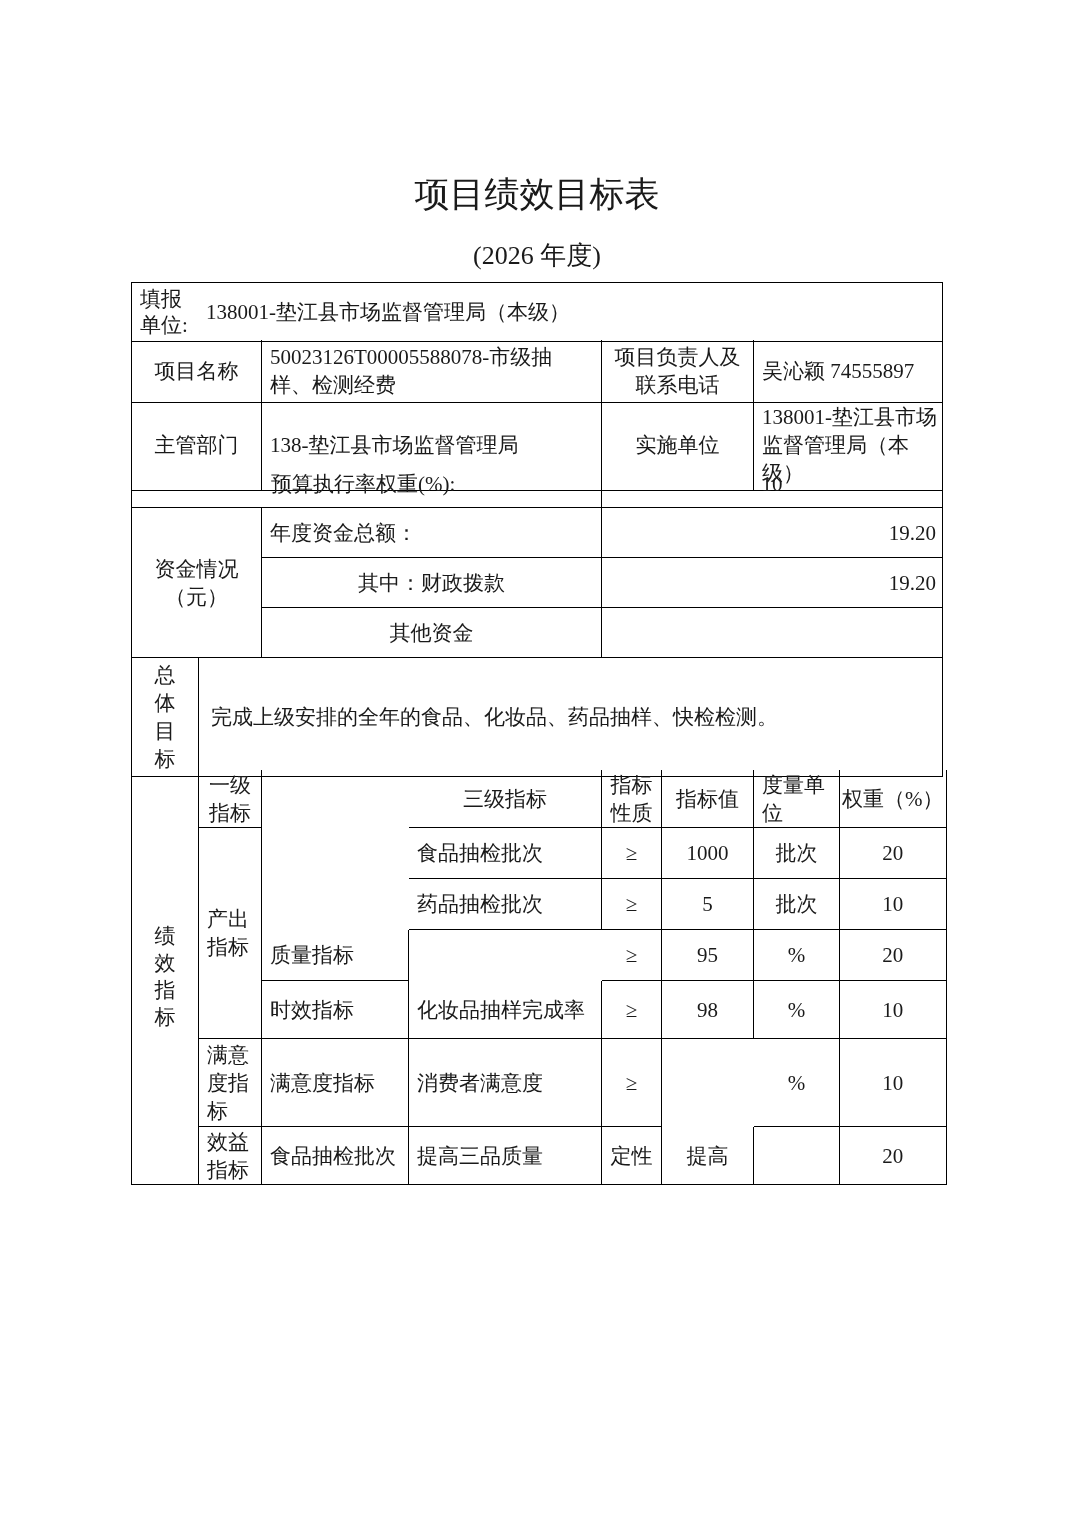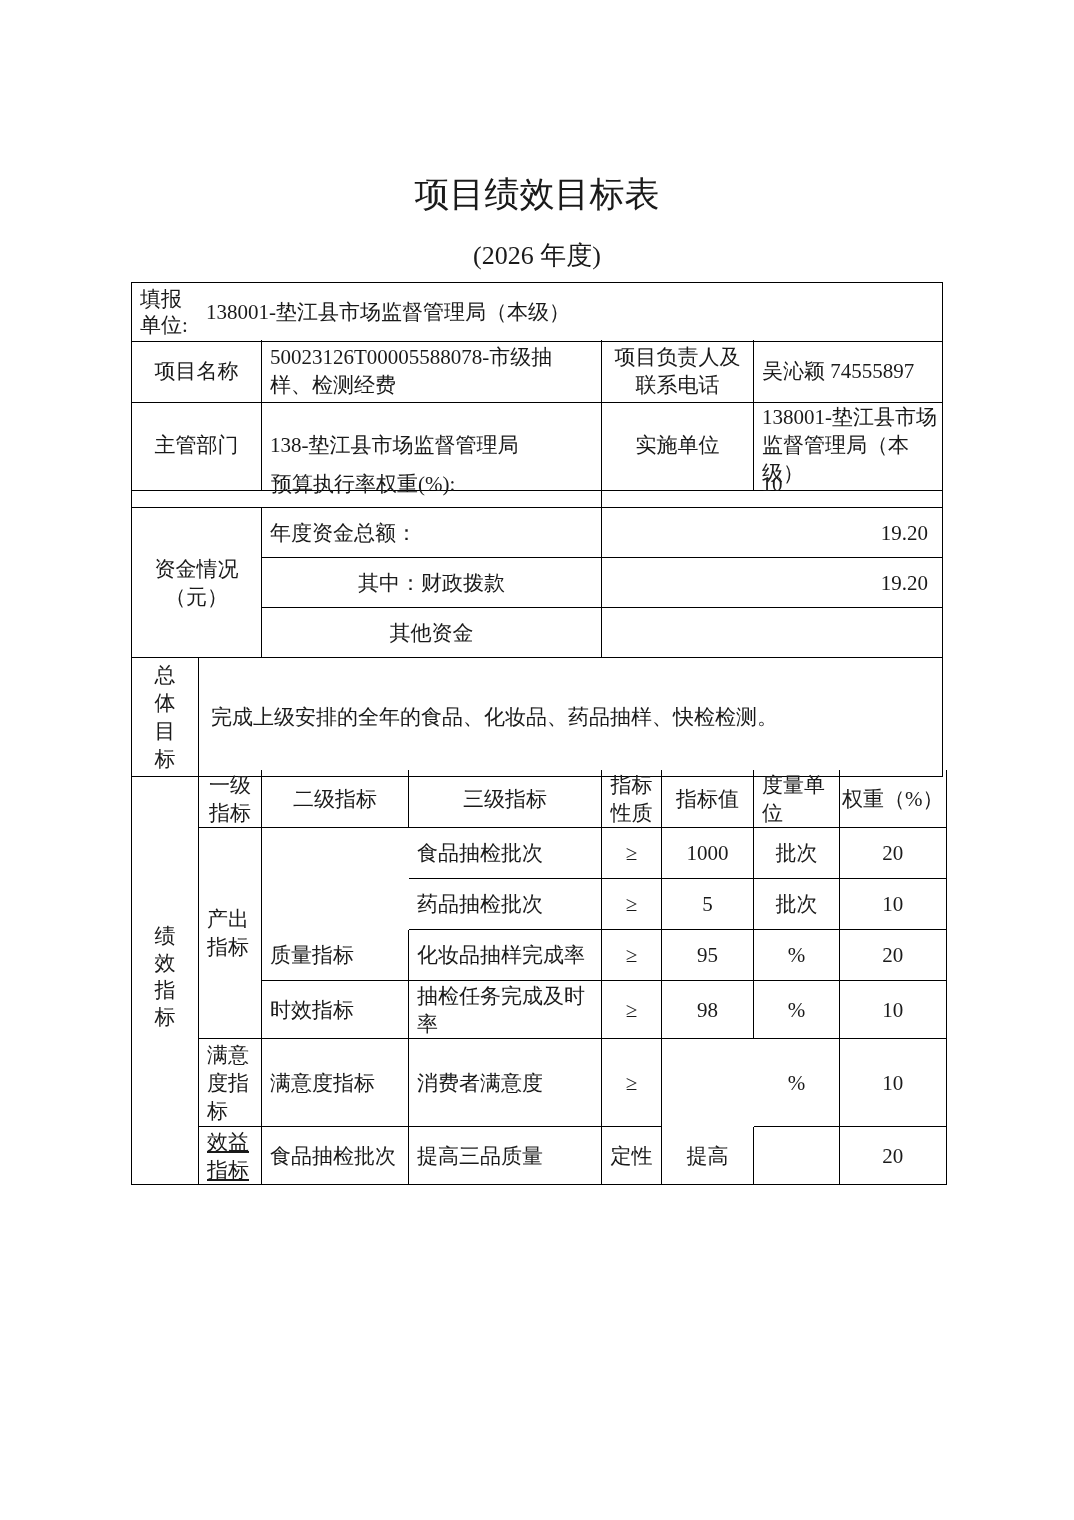--- a/index.html
+++ b/index.html
@@ -17,21 +17,21 @@
   .tbl {
     width:812px; margin:13px 0 0 131px;
     border-top:1.5px solid #000; border-left:1.5px solid #000;
   }
   .cell {
     border-right:1.5px solid #000; border-bottom:1.5px solid #000;
     display:flex; align-items:center;
     padding:3px 8px; word-break:break-all;
   }
   .c { justify-content:center; text-align:center; }
-  .r { justify-content:flex-end; text-align:right; padding-right:14px; }
+  .r { justify-content:flex-end; text-align:right; padding-right:6px; }
 
   .rowA { display:grid; }
   .row-unit      { grid-template-columns:1fr; height:57px; }
   .row-4col      { grid-template-columns:130px 340px 152px 1fr; height:60px; }
   .row-budget    { grid-template-columns:470px 1fr; height:48px; }
   .row-funding   { grid-template-columns:130px 340px 1fr; grid-template-rows:50px 50px 50px; }
   .row-goal      { grid-template-columns:67px 1fr; height:112px; }
 
   .unit-label { width:58px; line-height:26px; flex:none; }
   .budget-label { padding-left:139px; }
@@ -141,23 +141,20 @@
 
     <div class="ind">
 
       <div class="cell c" style="grid-area:1/1/8/2;">
         <span class="vtext vt-group">绩效指标</span>
       </div>
 
       <div class="cell c" style="grid-area:1/2/2/3;">
         <span class="narrow-wrap">一级指标</span>
       </div>
-      <div class="cell c" style="grid-area:1/3/2/4;">
-        <span>二级指标</span>
-      </div>
       <div class="cell c" style="grid-area:1/4/2/5;">
         <span>三级指标</span>
       </div>
       <div class="cell c" style="grid-area:1/5/2/6;">
         <span class="narrow-wrap">指标性质</span>
       </div>
       <div class="cell c" style="grid-area:1/6/2/7;">
         <span>指标值</span>
       </div>
       <div class="cell c" style="grid-area:1/7/2/8;">
@@ -199,41 +196,38 @@
       <div class="cell c" style="grid-area:3/7/4/8;">
         <span>批次</span>
       </div>
       <div class="cell c" style="grid-area:3/8/4/9;">
         <span>10</span>
       </div>
 
       <div class="cell" style="grid-area:4/3/5/4;">
         <span>质量指标</span>
       </div>
-      <div class="cell" style="grid-area:4/4/5/5;">
-        <span>化妆品抽样完成率</span>
-      </div>
       <div class="cell c" style="grid-area:4/5/5/6;">
         <span>≥</span>
       </div>
       <div class="cell c" style="grid-area:4/6/5/7;">
         <span>95</span>
       </div>
       <div class="cell c" style="grid-area:4/7/5/8;">
         <span>%</span>
       </div>
       <div class="cell c" style="grid-area:4/8/5/9;">
         <span>20</span>
       </div>
 
       <div class="cell" style="grid-area:5/3/6/4;">
         <span>时效指标</span>
       </div>
       <div class="cell" style="grid-area:5/4/6/5;">
-        <span>抽检任务完成及时率</span>
+        <span>化妆品抽样完成率</span>
       </div>
       <div class="cell c" style="grid-area:5/5/6/6;">
         <span>≥</span>
       </div>
       <div class="cell c" style="grid-area:5/6/6/7;">
         <span>98</span>
       </div>
       <div class="cell c" style="grid-area:5/7/6/8;">
         <span>%</span>
       </div>
@@ -253,21 +247,21 @@
       <div class="cell c" style="grid-area:6/5/7/6;">
         <span>≥</span>
       </div>
       <div class="cell c" style="grid-area:6/7/7/8;">
         <span>%</span>
       </div>
       <div class="cell c" style="grid-area:6/8/7/9;">
         <span>10</span>
       </div>
 
-      <div class="cell" style="grid-area:7/2/8/3;text-decoration:underline;">
+      <div class="cell" style="grid-area:7/2/8/3;">
         <span>效益指标</span>
       </div>
       <div class="cell" style="grid-area:7/3/8/4;">
         <span>食品抽检批次</span>
       </div>
       <div class="cell" style="grid-area:7/4/8/5;">
         <span>提高三品质量</span>
       </div>
       <div class="cell c" style="grid-area:7/5/8/6;">
         <span>定性</span>

